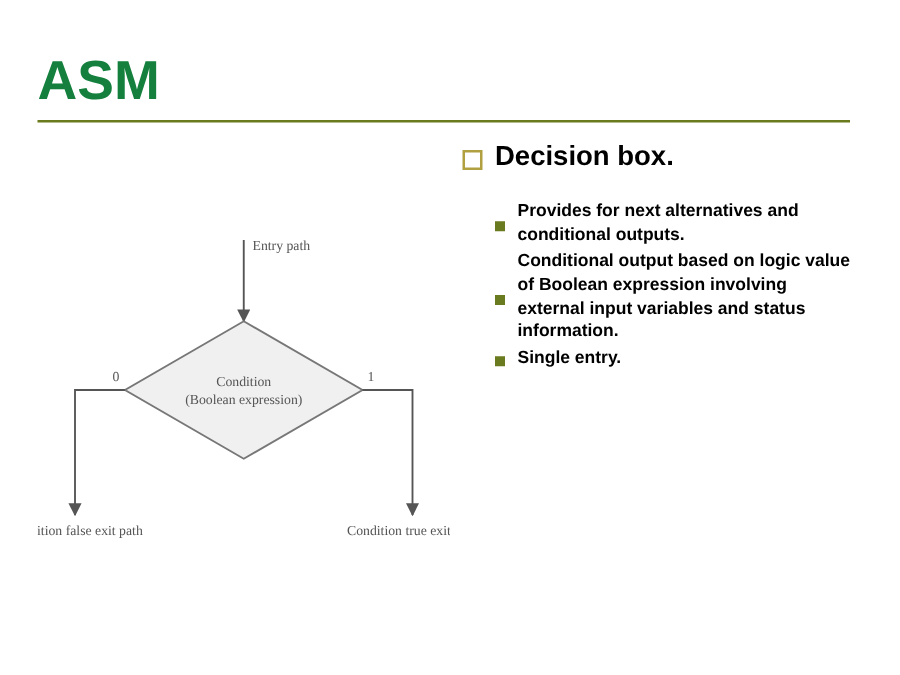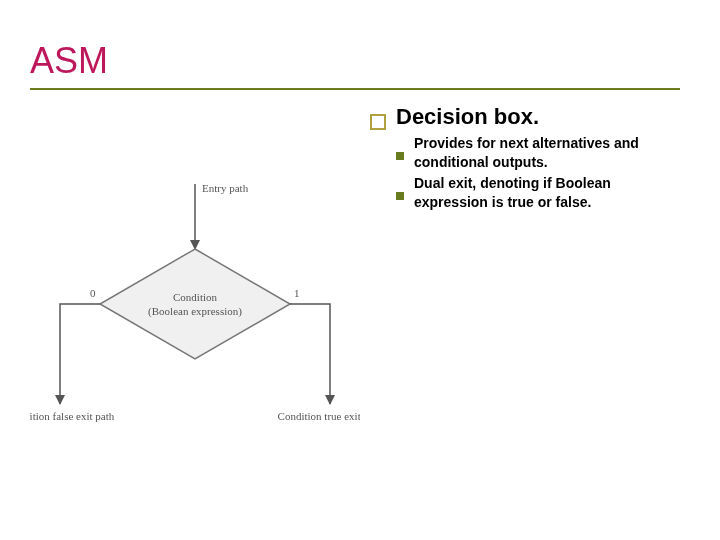--- a/index.html
+++ b/index.html
@@ -1,24 +1,24 @@
 <!DOCTYPE html>
 <html><head>
 <meta charset="utf-8">
 <style>
   html,body{margin:0;padding:0;width:720px;height:540px;background:#fff;font-family:Verdana,Geneva,sans-serif;color:#000}
   .slide{position:relative;width:720px;height:540px;box-sizing:border-box;padding:40px 40px 30px 30px}
-  .title{font-size:36px;font-weight:normal;color:#be185d;margin:0 0 6px 0}
+  .title{font-size:44px;font-weight:bold;color:#15803d;margin:0 0 6px 0}
   .rule{border:0;border-top:2px solid #6a7a1f;margin:0 0 14px 0}
   .body{display:flex;align-items:flex-start}
   .figure{width:330px;height:300px;margin-top:50px;position:relative}
   .figure svg{width:100%;height:100%}
   .flabel{font-family:'Times New Roman',serif;font-size:11px;fill:#555}
   .content{flex:1;margin-left:10px}
-  .h-row{display:flex;align-items:flex-end;margin-bottom:4px}
+  .h-row{display:flex;align-items:center;margin-bottom:21px}
   .h-bul{width:12px;height:12px;border:2px solid #b0a040;margin:6px 10px 0 0;flex:0 0 auto}
   .h-text{font-size:22px;font-weight:bold}
   .items{margin:4px 0 0 26px}
   .i-row{display:flex;align-items:center;margin-bottom:2px}
   .i-bul{width:8px;height:8px;background:#6a7a1f;margin:6px 10px 0 0;flex:0 0 auto}
   .i-text{font-size:14px;font-weight:bold;line-height:1.35}
 </style>
 </head>
 <body>
 
@@ -57,19 +57,23 @@
         <div class="h-bul"></div>
         <div class="h-text">Decision box.</div>
       </div>
       <div class="items">
         <div class="i-row">
           <div class="i-bul"></div>
           <div class="i-text">Provides for next alternatives and conditional outputs.</div>
         </div>
         <div class="i-row">
           <div class="i-bul"></div>
-          <div class="i-text">Dual exit, denoting if Boolean expression is true or false.</div>
+          <div class="i-text">Conditional output based on logic value of Boolean expression involving external input variables and status information.</div>
+        </div>
+        <div class="i-row">
+          <div class="i-bul"></div>
+          <div class="i-text">Single entry.</div>
         </div>
       </div>
     </div>
 
   </div>
 </div>
 
 </body></html>

